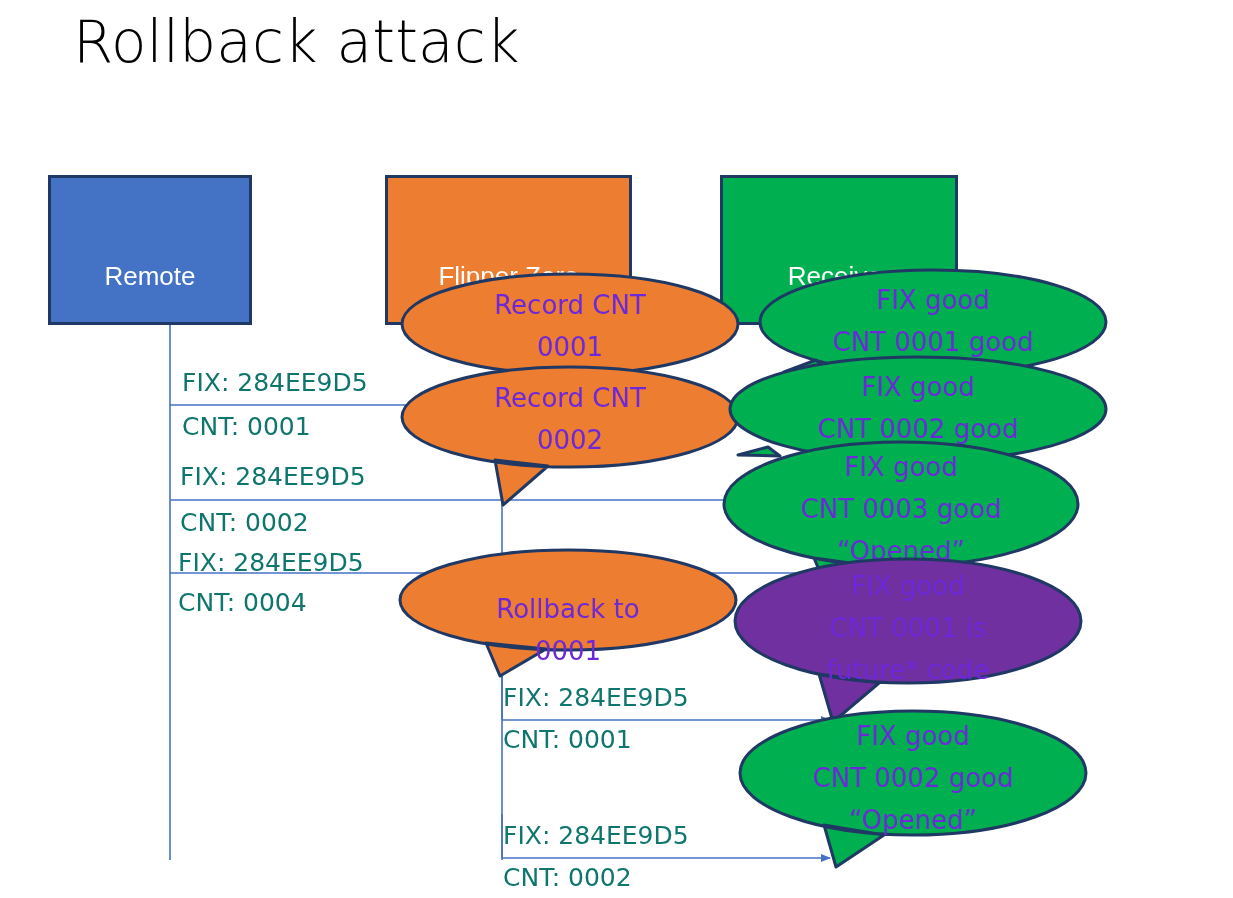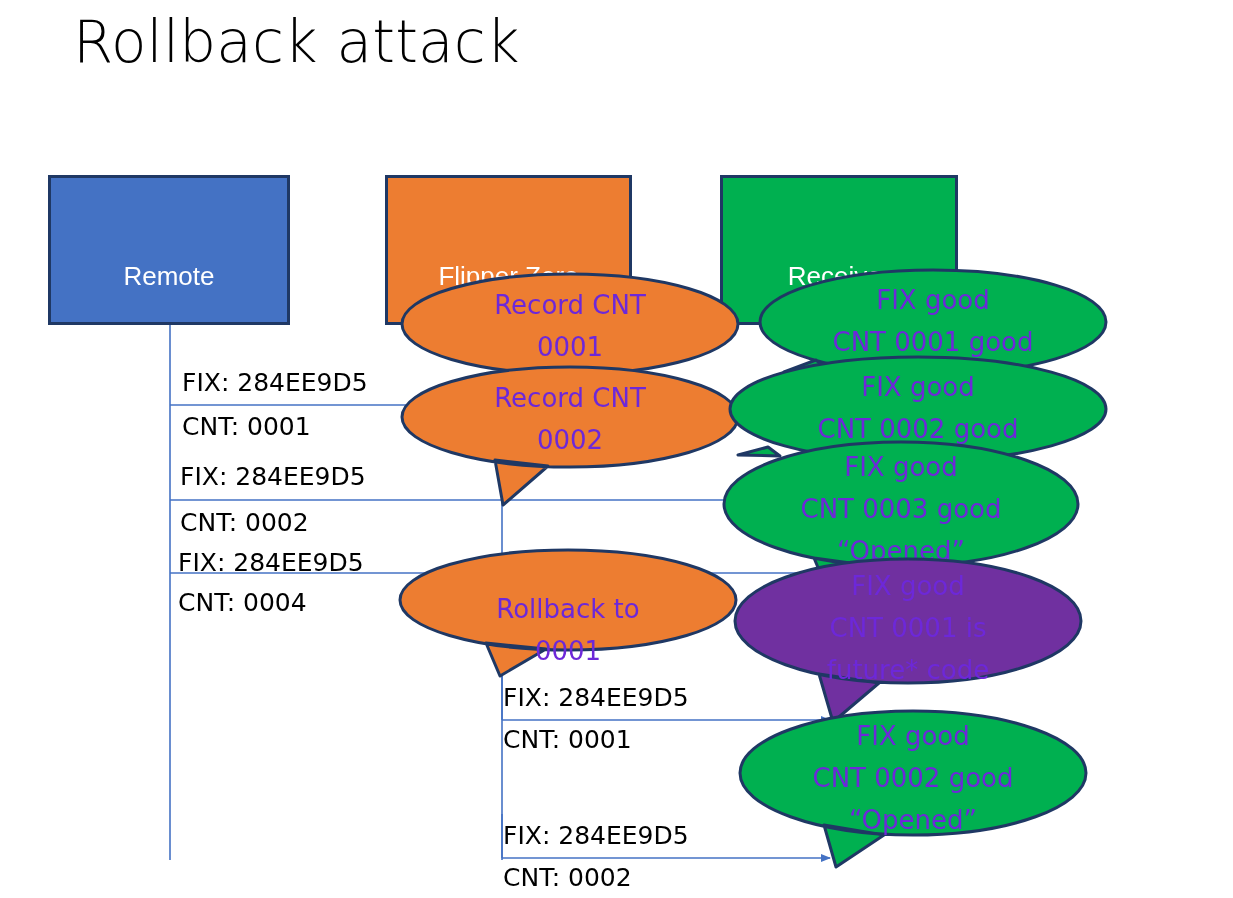--- a/index.html
+++ b/index.html
@@ -46,29 +46,29 @@
     color: #ffffff;
     font-size: 26px;
     display: flex;
     align-items: center;
     justify-content: center;
   }
   .actor-label {
     position: relative;
     top: 26px;
   }
-  #actor-remote   { left: 48px;  top: 175px; width: 242px; height: 150px; background: #4472C4; }
+  #actor-remote   { left: 48px;  top: 175px; width: 204px; height: 150px; background: #4472C4; }
   #actor-flipper  { left: 385px; top: 175px; width: 247px; height: 150px; background: #ED7D31; }
   #actor-receiver { left: 720px; top: 175px; width: 238px; height: 150px; background: #00B050; }
 
   
   .msg-label {
     position: absolute;
     font-size: 25px;
-    color: #000000;
+    color: #0f766e;
     white-space: nowrap;
     font-family: "DejaVu Sans", sans-serif;
   }
 
   
   .callout {
     position: absolute;
   }
   .callout svg { display: block; overflow: visible; }
   .callout-text {

